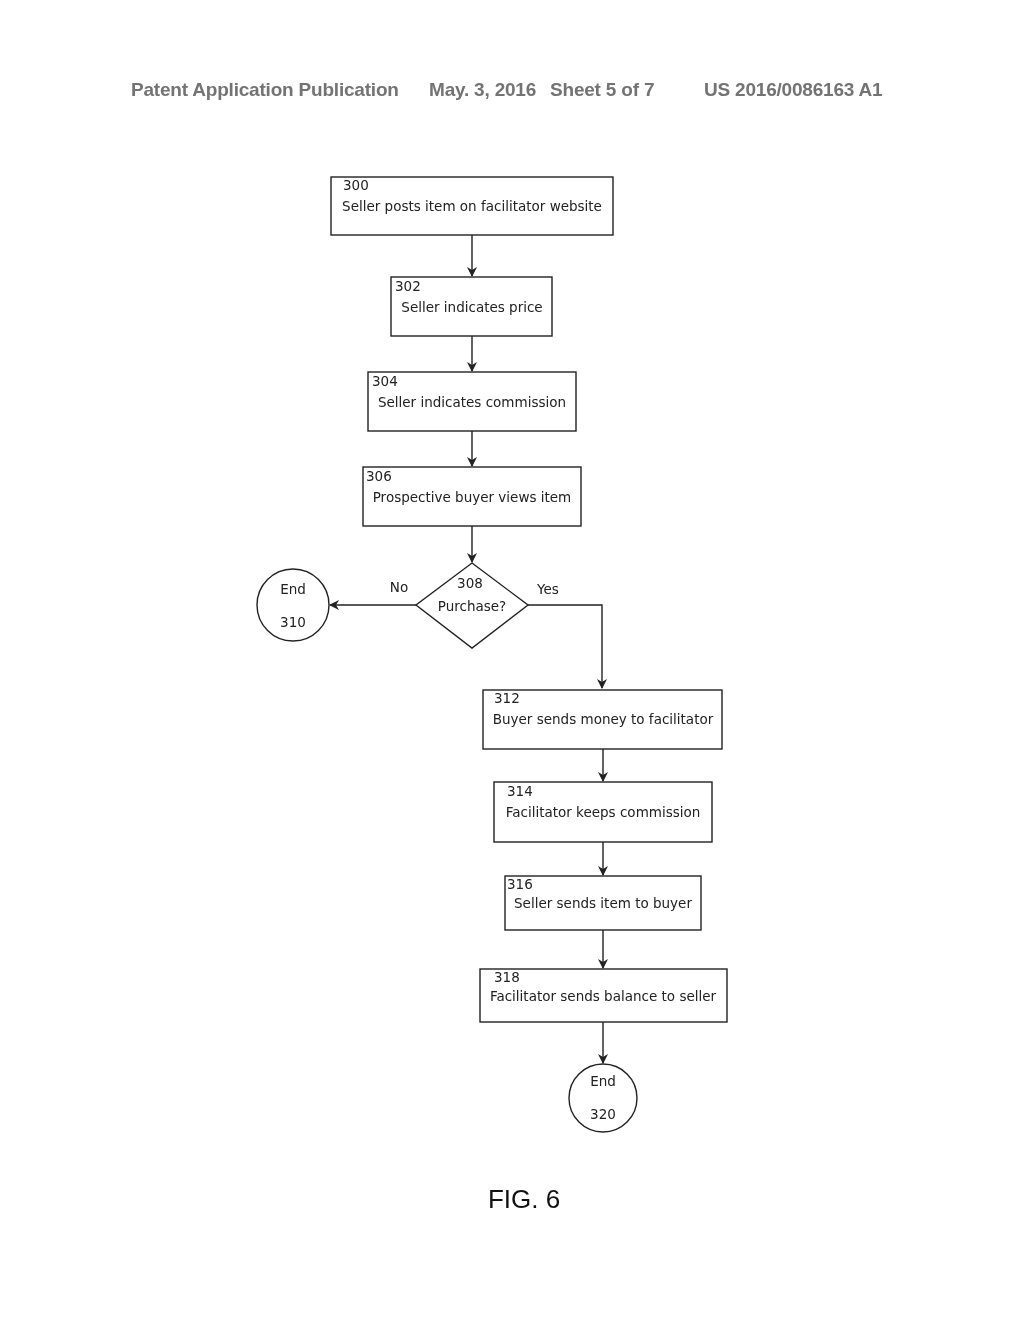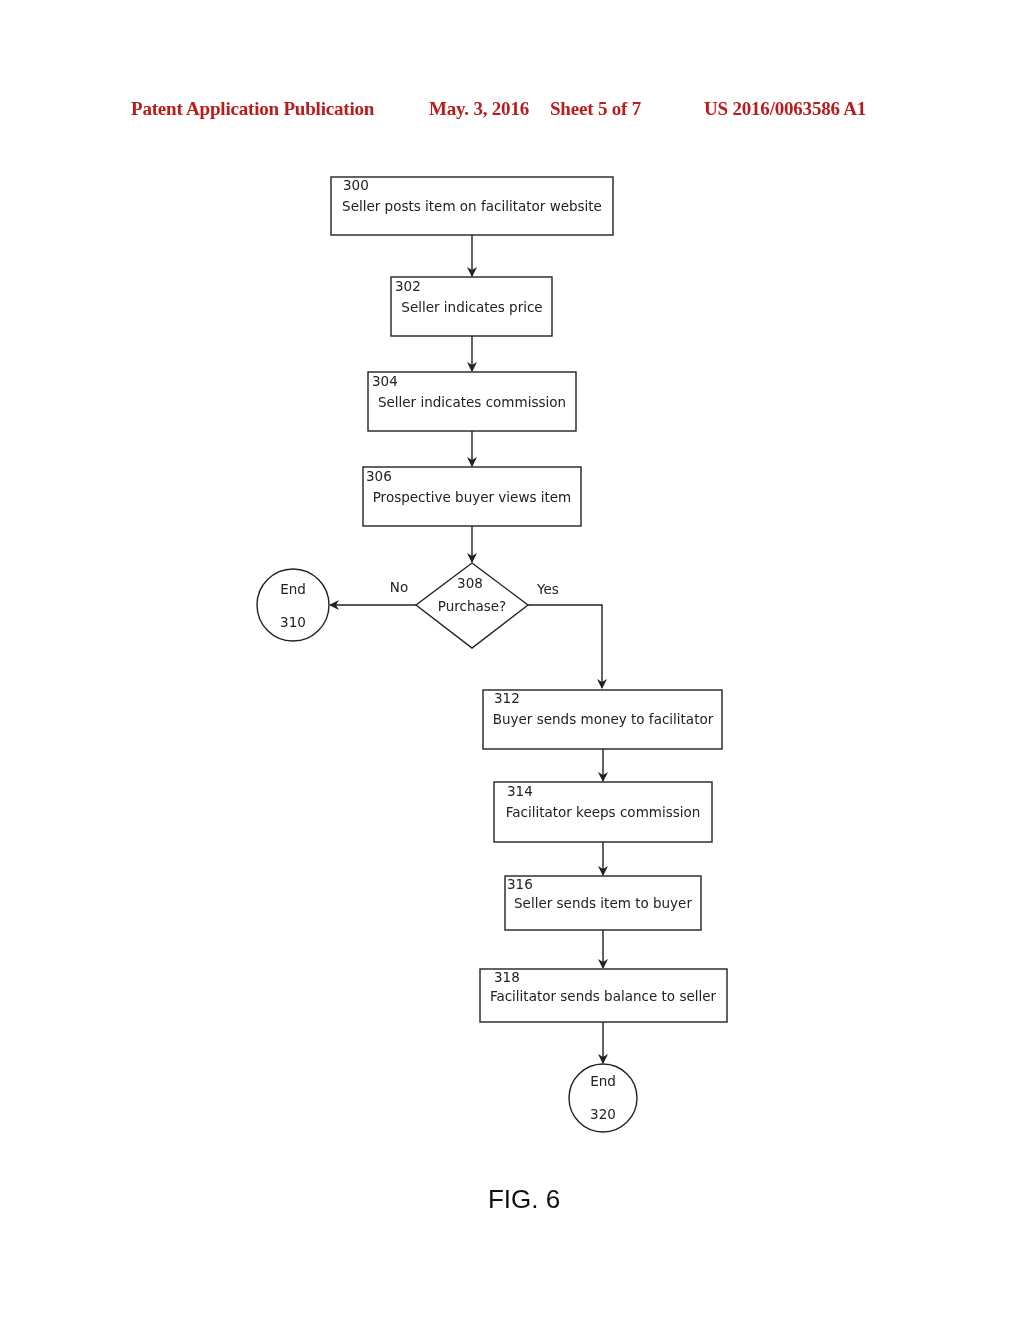--- a/index.html
+++ b/index.html
@@ -1,31 +1,31 @@
 <!DOCTYPE html>
 <html><head>
   <meta charset="utf-8">
   <style>
     html, body { margin: 0; padding: 0; background: #ffffff; }
     body { width: 1024px; height: 1320px; position: relative; overflow: hidden; }
-    .hdr { position: absolute; top: 98px; font-family: Liberation Serif, serif; font-weight: bold; font-size: 19px; color: #b91c1c; white-space: nowrap; letter-spacing: -0.2px; }
+    .hdr { position: absolute; top: 79px; font-family: Liberation Sans, sans-serif; font-weight: bold; font-size: 19px; color: #737373; white-space: nowrap; letter-spacing: -0.2px; }
     svg { position: absolute; left: 0; top: 0; }
     .box { fill: #fff; stroke: #222; stroke-width: 1.4; }
     .edge { stroke: #222; stroke-width: 1.4; fill: none; }
     .txt { font-family: "DejaVu Sans", sans-serif; font-size: 13.5px; fill: #222; }
     .num { font-family: "DejaVu Sans", sans-serif; font-size: 13.5px; fill: #222; }
     .fig { font-family: "Liberation Sans", sans-serif; font-size: 26px; fill: #111; }
   </style>
 </head>
 <body>
 
 <div class="hdr" style="left:131px;">Patent Application Publication</div>
 <div class="hdr" style="left:429px;">May. 3, 2016</div>
 <div class="hdr" style="left:550px;text-align:right;">Sheet 5 of 7</div>
-<div class="hdr" style="left:704px;">US 2016/0063586 A1</div>
+<div class="hdr" style="left:704px;">US 2016/0086163 A1</div>
 
 <svg width="1024" height="1320" viewBox="0 0 1024 1320">
   <defs>
     <marker id="arr" markerWidth="10" markerHeight="10" refX="9" refY="5" orient="auto" markerUnits="userSpaceOnUse">
       <path d="M0,0 L10,5 L0,10 L3,5 Z" fill="#222"></path>
     </marker>
   </defs>
 
   <g>
     <rect class="box" x="331" y="177" width="282" height="58"></rect>

